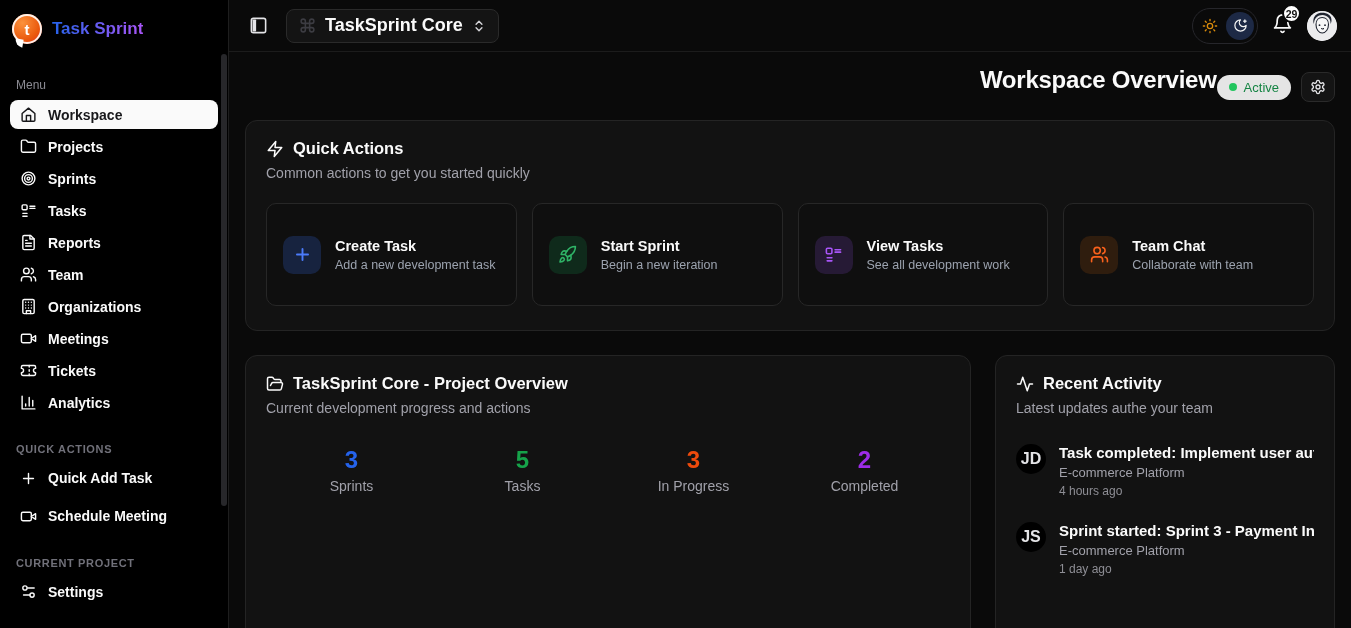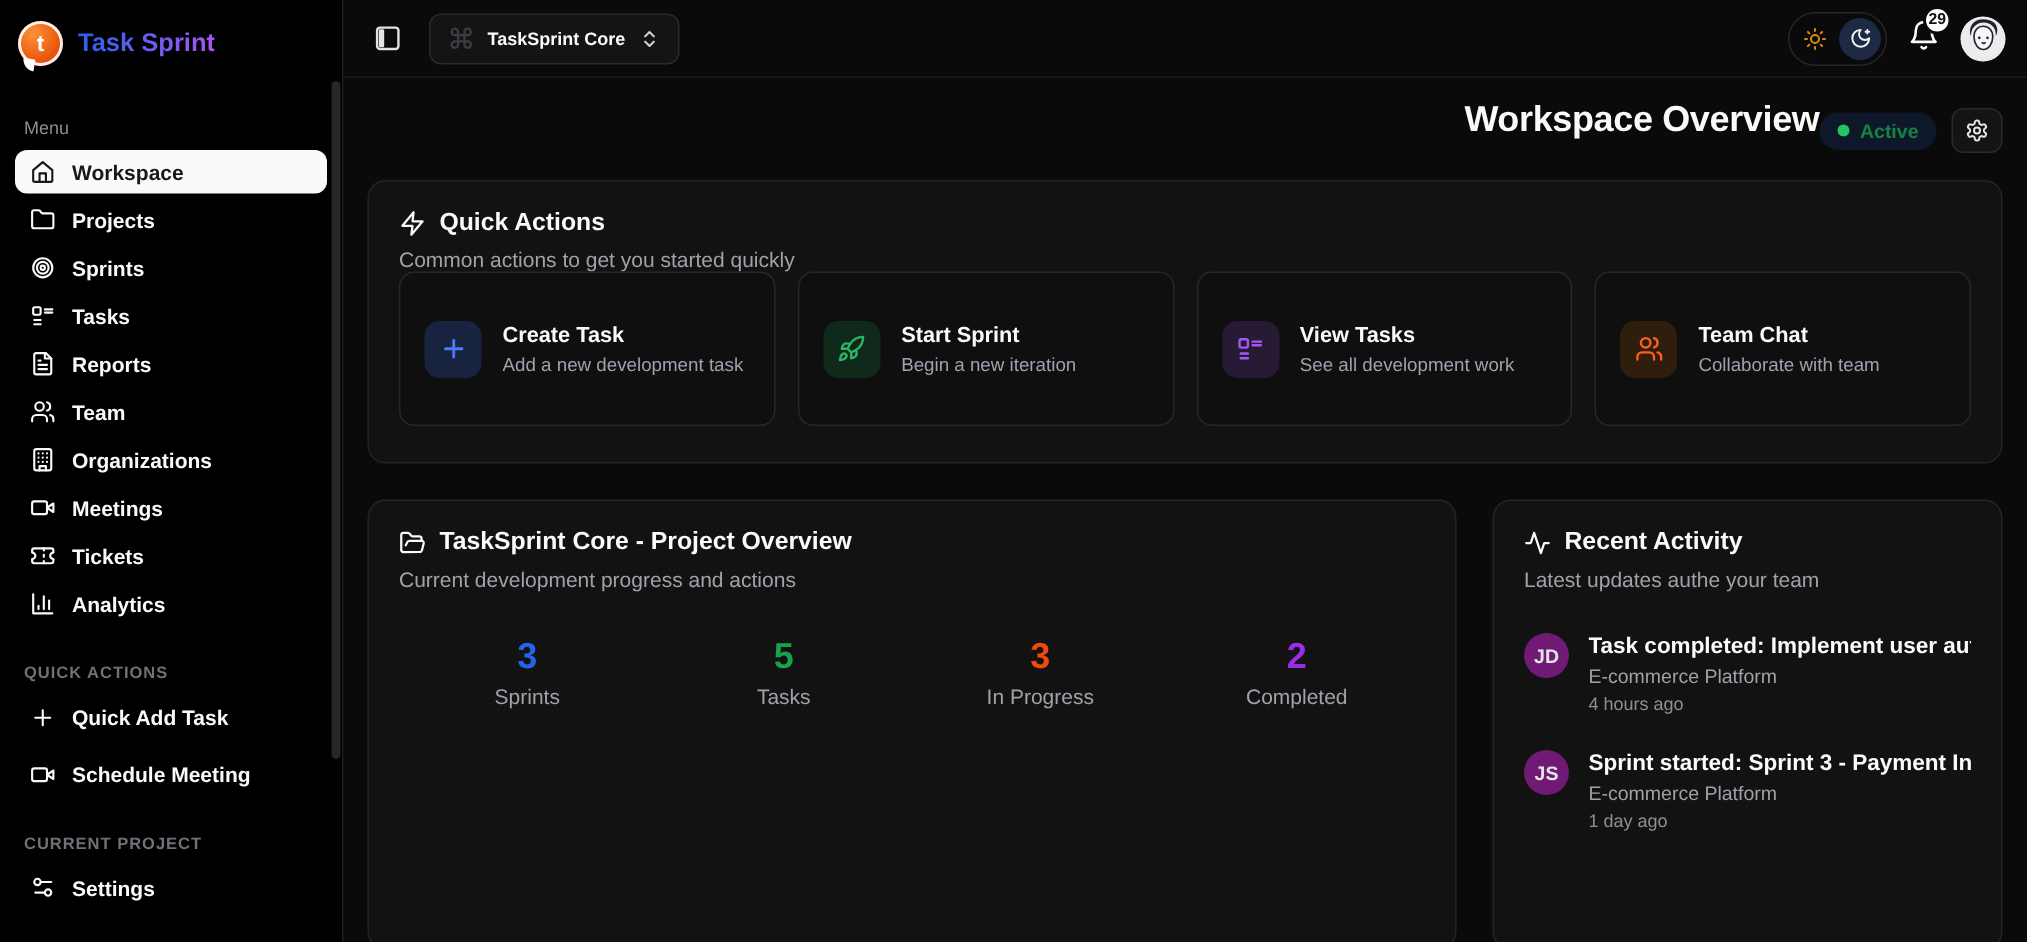--- a/index.html
+++ b/index.html
@@ -34,21 +34,21 @@
 
   
   .main { flex:1; display:flex; flex-direction:column; overflow:hidden; }
   .topbar { height:52px; min-height:52px; display:flex; align-items:center; gap:14px;
     padding:0 14px 0 16px; border-bottom:1px solid #1c1c1c; background:#0a0a0a; }
   .icon-btn { background:none; border:none; color:#e4e4e7; cursor:pointer; display:flex;
     align-items:center; justify-content:center; padding:4px; }
   .project-select { display:flex; align-items:center; gap:9px; height:34px; padding:0 12px;
     background:#141414; border:1px solid #2a2a2a; border-radius:8px; cursor:pointer; }
   .project-select .cmd { color:#3c3c42; }
-  .project-select .label { font-size:12px; font-weight:700; color:#fafafa; }
+  .project-select .label { font-size:18px; font-weight:700; color:#fafafa; }
   .project-select .chev { color:#d4d4d8; }
   .topbar-right { margin-left:auto; display:flex; align-items:center; gap:14px; }
   .theme-toggle { display:flex; align-items:center; gap:2px; padding:3px; border:1px solid #26262b;
     border-radius:999px; }
   .theme-opt { width:28px; height:28px; border-radius:50%; display:flex; align-items:center;
     justify-content:center; cursor:pointer; }
   .theme-opt.sun { color:#d98b0b; }
   .theme-opt.moon { background:#1d2945; color:#f5f5f5; }
   .bell-wrap { position:relative; cursor:pointer; }
   .bell-wrap svg { width:21px; height:21px; color:#fafafa; }
@@ -56,33 +56,33 @@
     background:#fff; color:#111; font-size:10.5px; font-weight:700; border-radius:50%;
     display:flex; align-items:center; justify-content:center; border:2px solid #0a0a0a; }
   .avatar-btn { width:30px; height:30px; border-radius:50%; overflow:hidden; cursor:pointer;
     background:#e4e4e7; flex:none; }
 
   .content { flex:1; padding:14px 16px 0 16px; overflow:hidden; }
   .page-head { display:flex; align-items:flex-start; justify-content:flex-end; }
   .page-title { font-size:24px; font-weight:700; letter-spacing:-.01em; }
   .page-sub { margin-top:5px; font-size:15px; color:#a1a1aa; }
   .head-right { display:flex; align-items:center; gap:10px; margin-top:6px; }
-  .active-pill { display:flex; align-items:center; gap:7px; background:#0f172a; color:#158443;
-    font-size:13px; font-weight:700; padding:5px 12px; border-radius:999px; }
+  .active-pill { display:flex; align-items:center; gap:7px; background:#e5e5e5; color:#158443;
+    font-size:13px; font-weight:400; padding:5px 12px; border-radius:999px; }
   .active-dot { width:8px; height:8px; border-radius:50%; background:#22c55e; }
   .gear-btn { width:34px; height:30px; border:1px solid #2a2a2a; background:#141414;
     border-radius:8px; color:#e4e4e7; display:flex; align-items:center; justify-content:center;
     cursor:pointer; }
 
   .card { background:#121212; border:1px solid #242424; border-radius:12px; }
   .qa-card { margin-top:18px; padding:18px 20px 24px 20px; }
   .card-head { display:flex; align-items:center; gap:9px; font-size:16.5px; font-weight:700; }
   .card-head svg { width:18px; height:18px; }
   .card-sub { margin-top:7px; font-size:14px; color:#a1a1aa; }
-  .qa-grid { display:grid; grid-template-columns:repeat(4,1fr); gap:15px; }
+  .qa-grid { display:grid; grid-template-columns:repeat(4,1fr); gap:15px; margin-top:22px; }
   .qa-tile { display:flex; align-items:center; gap:14px; height:103px; padding:0 16px;
     background:#0f0f0f; border:1px solid #272727; border-radius:10px; cursor:pointer; }
   .qa-icon { width:38px; height:38px; border-radius:10px; display:flex; align-items:center;
     justify-content:center; flex:none; }
   .qa-icon svg { width:19px; height:19px; }
   .qa-icon.blue { background:#17233f; color:#4b7bfa; }
   .qa-icon.green { background:#0f2a1b; color:#2fb467; }
   .qa-icon.purple { background:#261a35; color:#a855f7; }
   .qa-icon.orange { background:#2f1d0e; color:#f9611c; }
   .qa-title { font-size:14.5px; font-weight:700; }
@@ -99,22 +99,22 @@
   .c-orange { color:#ed4a0c; } .c-purple { color:#9d2ce8; }
   .progress-block { margin-top:32px; }
   .progress-row { display:flex; justify-content:space-between; align-items:center; }
   .progress-label, .progress-value { font-size:14px; font-weight:700; }
   .progress-track { margin-top:11px; height:8px; background:#3f3f46; border-radius:999px;
     overflow:hidden; }
   .progress-fill { height:100%; background:#e4e4e7; border-radius:999px; }
 
   .act-items { margin-top:28px; display:flex; flex-direction:column; gap:24px; }
   .act-item { display:flex; gap:13px; }
-  .act-avatar { width:30px; height:30px; min-width:30px; border-radius:50%; background:#701a75;
-    color:#e4e4e7; font-size:13px; font-weight:700; display:flex; align-items:center;
+  .act-avatar { width:30px; height:30px; min-width:30px; border-radius:50%; background:#000000;
+    color:#e4e4e7; font-size:16px; font-weight:700; display:flex; align-items:center;
     justify-content:center; }
   .act-body { min-width:0; }
   .act-title { font-size:15px; font-weight:600; white-space:nowrap; overflow:hidden; }
   .act-project { font-size:13px; color:#a1a1aa; margin-top:4px; }
   .act-time { font-size:12px; color:#8e8e95; margin-top:4px; }
 </style>
 </head>
 <body>
 
 <div class="app">

